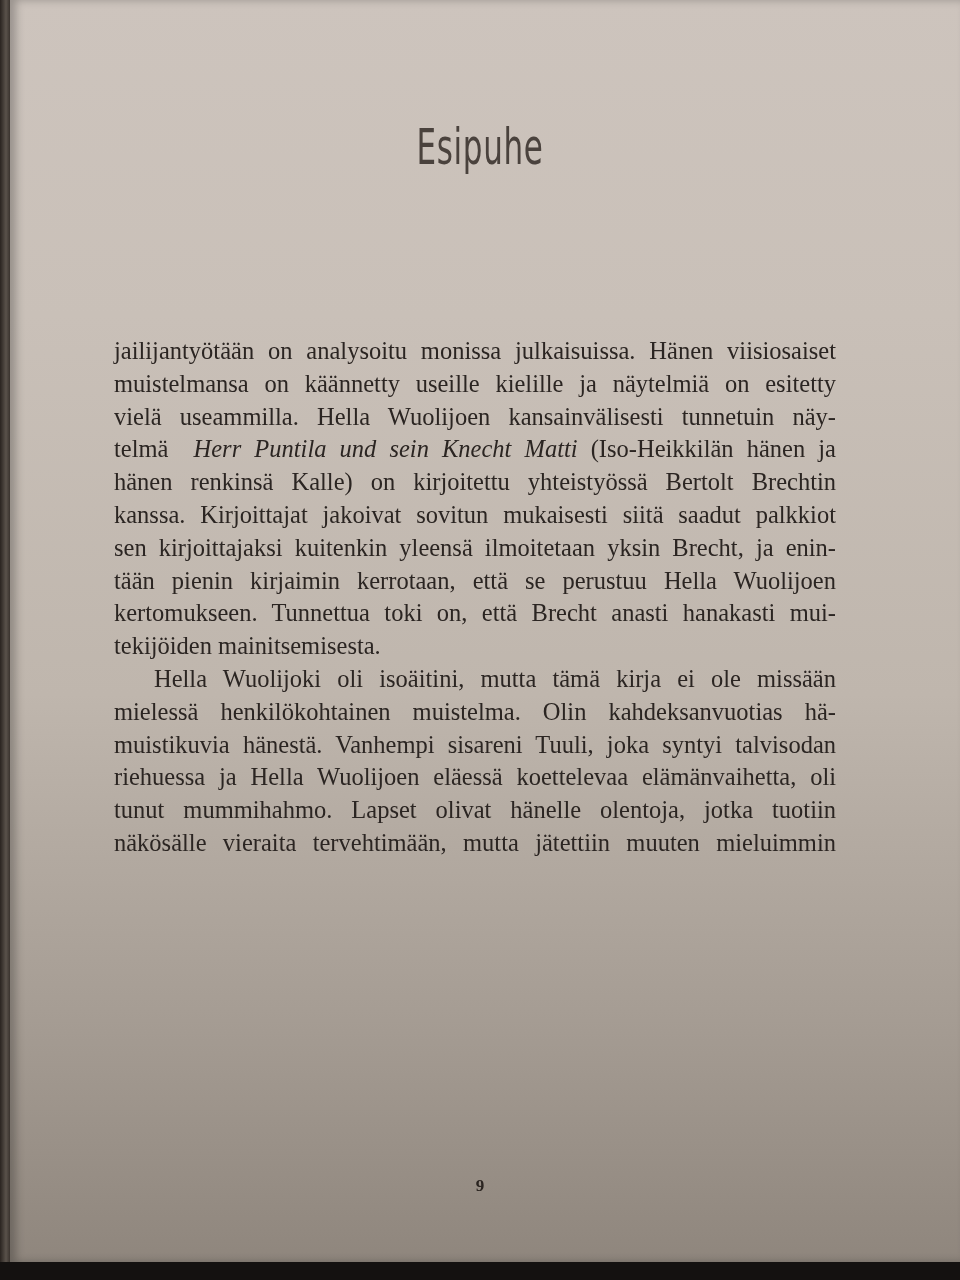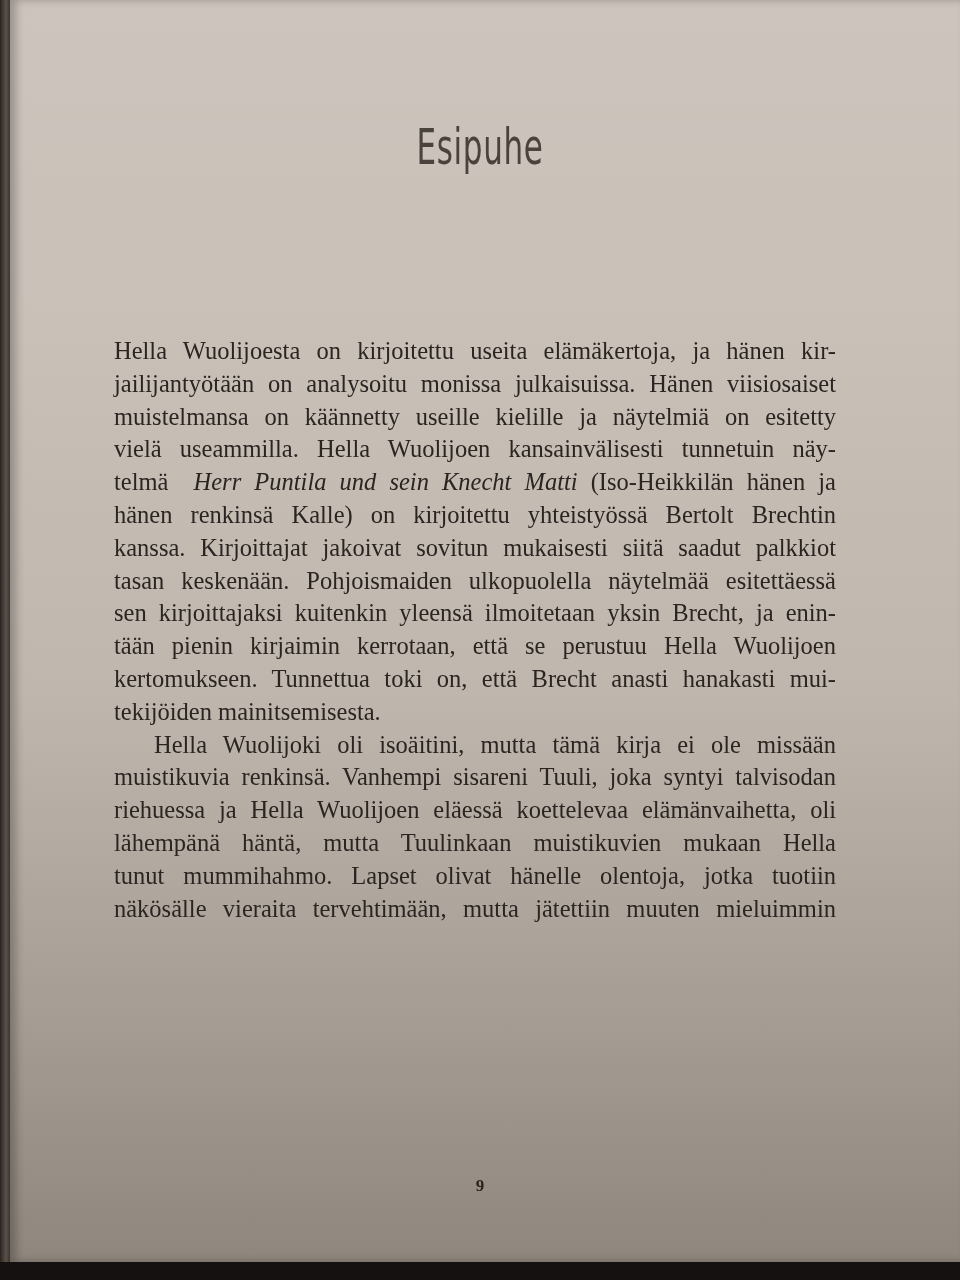--- a/index.html
+++ b/index.html
@@ -91,39 +91,37 @@
 <div class="page-edge"></div>
 
 <div class="page">
 </div>
 
 <h1 class="chapter-title" style="margin:0;font-weight:normal;">Esipuhe</h1>
 
 <div class="body-text">
 
   <div>
-    <span class="line">Hella Wuolijoesta on kirjoitettu useita elämäkertoja, ja hänen kir-</span>
     <span class="line">jailijantyötään on analysoitu monissa julkaisuissa. Hänen viisiosaiset</span>
     <span class="line">muistelmansa on käännetty useille kielille ja näytelmiä on esitetty</span>
     <span class="line">vielä useammilla. Hella Wuolijoen kansainvälisesti tunnetuin näy-</span>
     <span class="line"><span>telmä </span><span class="italic">Herr Puntila und sein Knecht Matti</span><span> (Iso-Heikkilän hänen ja</span></span>
     <span class="line">hänen renkinsä Kalle) on kirjoitettu yhteistyössä Bertolt Brechtin</span>
     <span class="line">kanssa. Kirjoittajat jakoivat sovitun mukaisesti siitä saadut palkkiot</span>
-    <span class="line">tasan keskenään. Pohjoismaiden ulkopuolella näytelmää esitettäessä</span>
     <span class="line">sen kirjoittajaksi kuitenkin yleensä ilmoitetaan yksin Brecht, ja enin-</span>
     <span class="line">tään pienin kirjaimin kerrotaan, että se perustuu Hella Wuolijoen</span>
     <span class="line">kertomukseen. Tunnettua toki on, että Brecht anasti hanakasti mui-</span>
     <span class="line last">tekijöiden mainitsemisesta.</span>
   </div>
 
   <div>
     <span class="line indent">Hella Wuolijoki oli isoäitini, mutta tämä kirja ei ole missään</span>
-    <span class="line">muistikuvia renkinsä. Vanhempi sisareni Tuuli, joka syntyi talvisodan</span>
+    <span class="line">mielessä henkilökohtainen muistelma. Olin kahdeksanvuotias hä-</span>
+    <span class="line">muistikuvia hänestä. Vanhempi sisareni Tuuli, joka syntyi talvisodan</span>
     <span class="line">riehuessa ja Hella Wuolijoen eläessä koettelevaa elämänvaihetta, oli</span>
-    <span class="line">lähempänä häntä, mutta Tuulinkaan muistikuvien mukaan Hella</span>
     <span class="line">tunut mummihahmo. Lapset olivat hänelle olentoja, jotka tuotiin</span>
     <span class="line">näkösälle vieraita tervehtimään, mutta jätettiin muuten mieluimmin</span>
   </div>
 </div>
 
 <div class="page-number">9</div>
 
 <div class="bottom-shadow"></div>
 
 </body></html>

